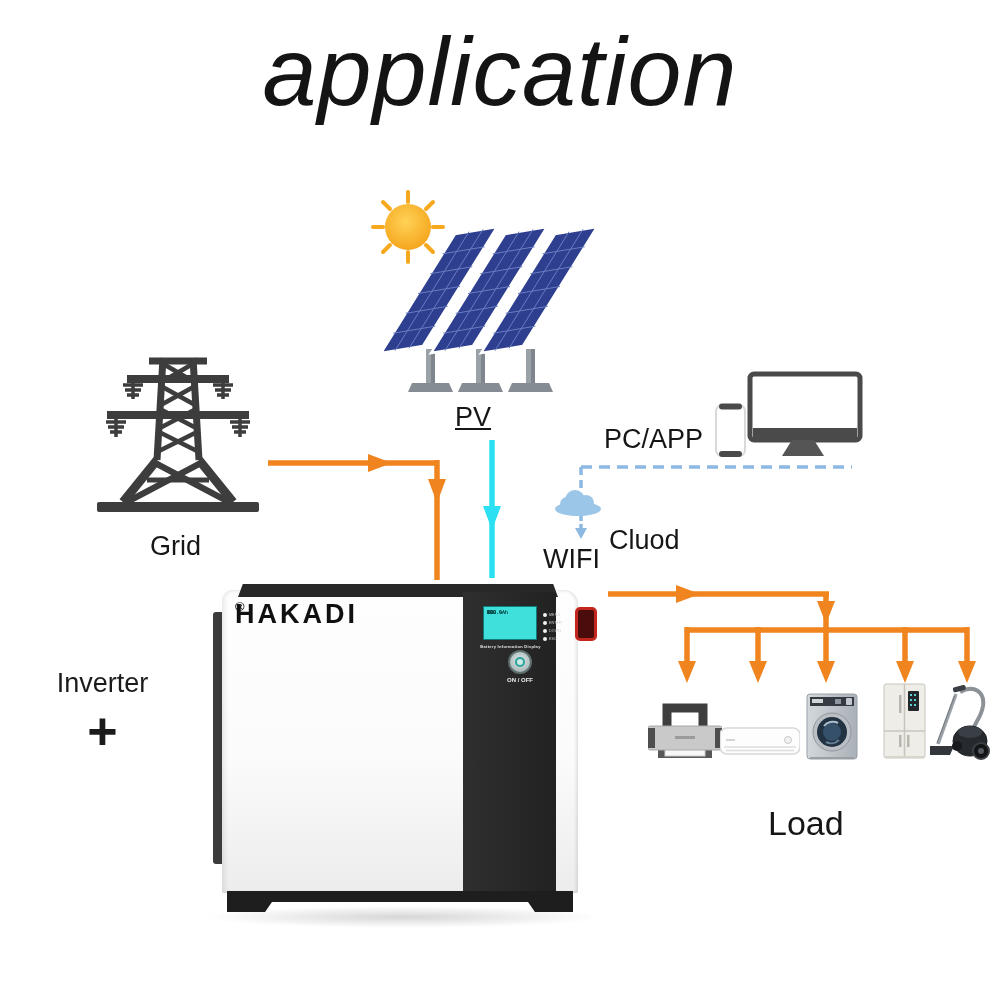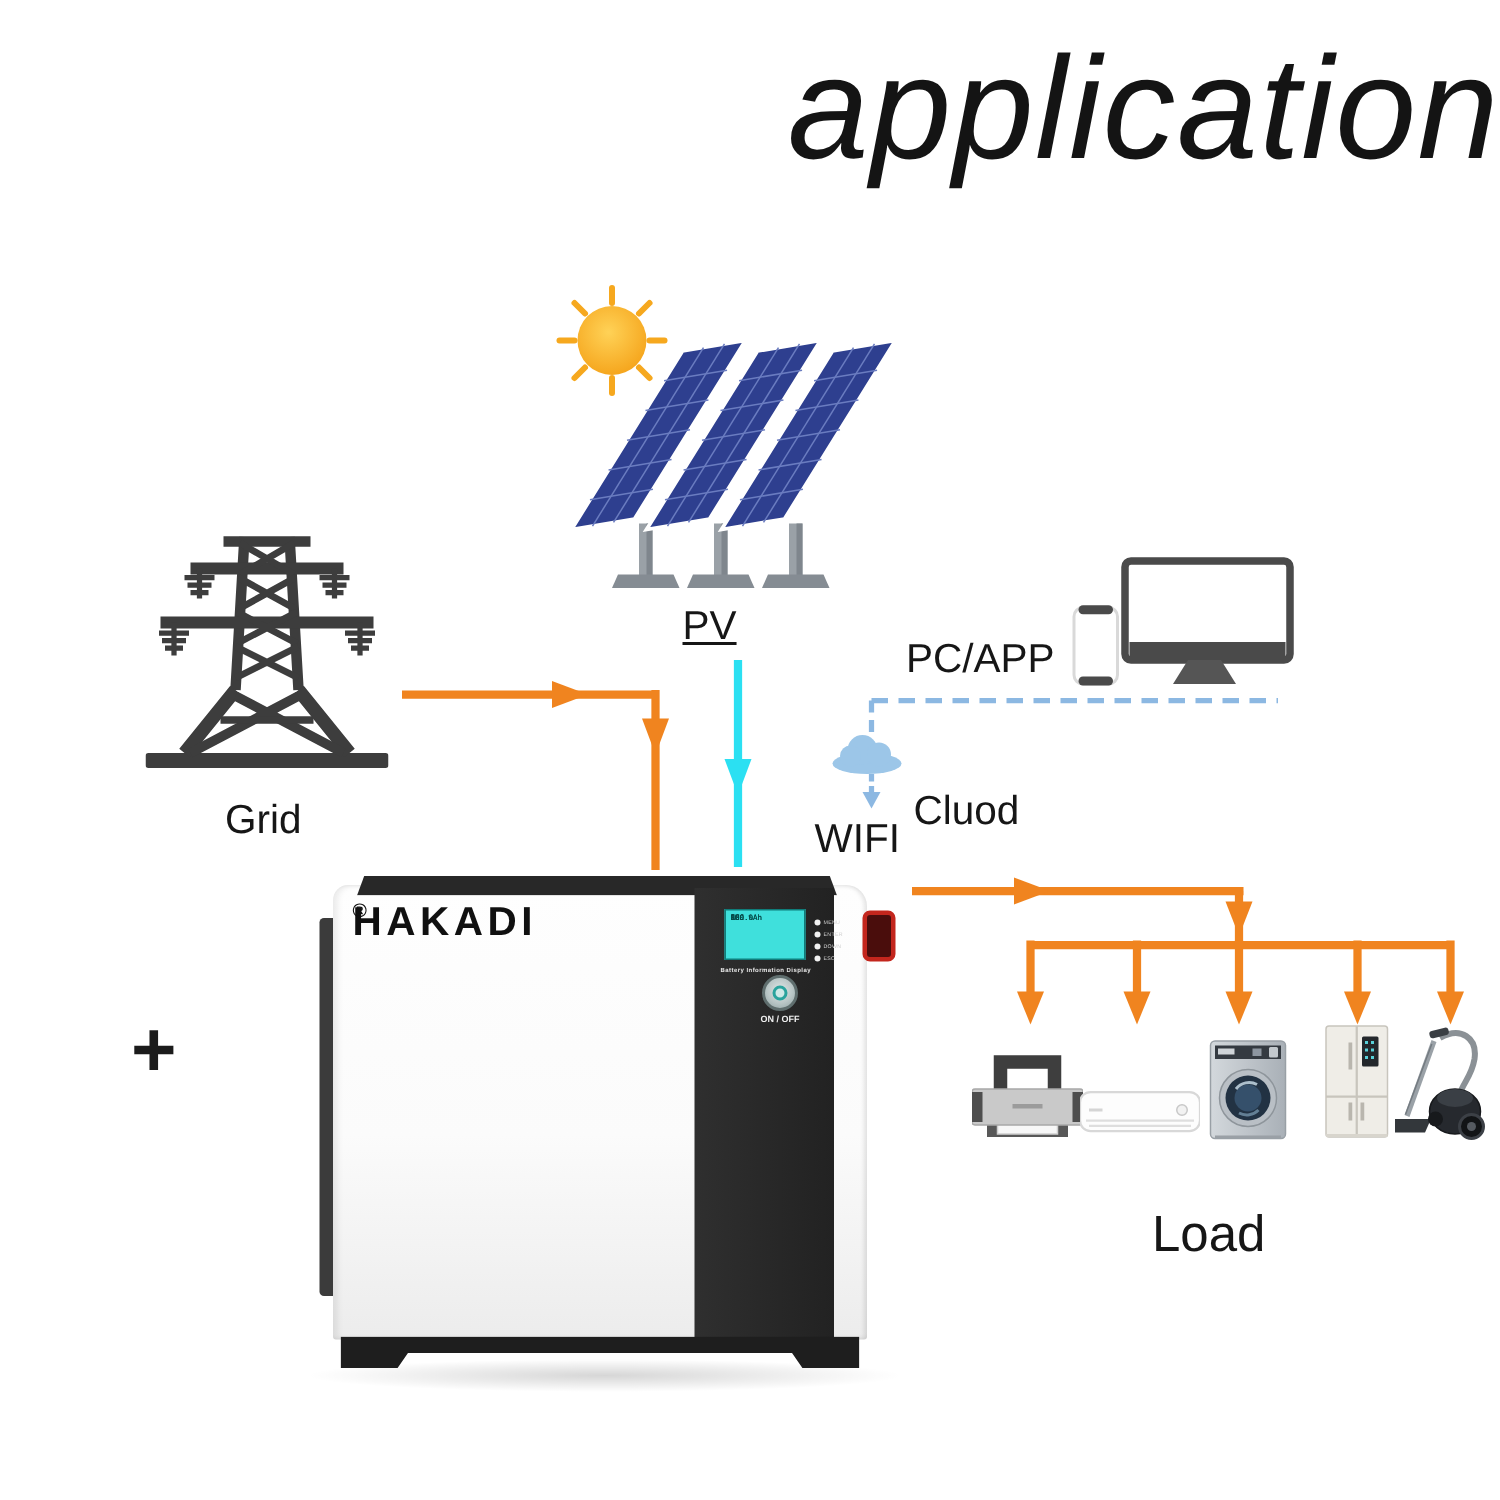--- a/index.html
+++ b/index.html
@@ -1,19 +1,19 @@
 <!DOCTYPE html>
 <html><head>
 <meta charset="utf-8">
 <style>
   html,body{margin:0;padding:0;}
   body{width:1000px;height:1000px;background:#ffffff;position:relative;overflow:hidden;
        font-family:"Liberation Sans",sans-serif;color:#1b1b1b;}
   .abs{position:absolute;}
-  .title{left:0;top:16px;width:1000px;text-align:right;font-style:italic;
+  .title{left:0;top:16px;width:1000px;text-align:center;font-style:italic;
          font-size:97px;letter-spacing:1px;color:#141414;}
   .node-label{font-size:27px;color:#161616;}
 
   
   .bat{left:213px;top:584px;width:392px;height:346px;}
   .bat *{position:absolute;}
   .bat-sliver{left:0;top:28px;width:13px;height:252px;background:#3b3b3b;border-radius:3px;}
   .bat-body{left:9px;top:6px;width:356px;height:303px;border-radius:10px 14px 2px 2px;
             background:linear-gradient(180deg,#fefefe 0%,#fbfbfb 55%,#ececec 100%);
             box-shadow:inset 3px 0 4px rgba(0,0,0,.08), inset -2px 0 3px rgba(0,0,0,.10);}
@@ -241,20 +241,21 @@
     </div>
   </div>
   <div class="lcd-cap">Battery Information Display</div>
   <div class="pwr"></div>
   <div class="pwr-lab">ON / OFF</div>
   <div class="switch"></div>
   <div class="bat-base"></div>
 </div>
 
 <div class="abs inv-block">
+  <div class="inv-line">Inverter</div>
   <div class="inv-plus">+</div>
 </div>
 
 <svg class="abs" style="left:648px;top:702px;" width="74" height="58" viewBox="0 0 74 58">
   <path d="M19,27 L19,6 L55,6 L55,27" fill="#ffffff" stroke="#3e3e3e" stroke-width="9"></path>
   <rect x="10" y="48" width="54" height="8" fill="#585858"></rect>
   <rect x="17" y="44" width="40" height="10" fill="#f7f7f7" stroke="#cfcfcf" stroke-width="1"></rect>
   <rect x="0" y="24" width="74" height="24" rx="2" fill="#c9c9c9" stroke="#a8a8a8" stroke-width="1"></rect>
   <rect x="0" y="26" width="7" height="20" fill="#4e4e4e"></rect>
   <rect x="67" y="26" width="7" height="20" fill="#4e4e4e"></rect>

